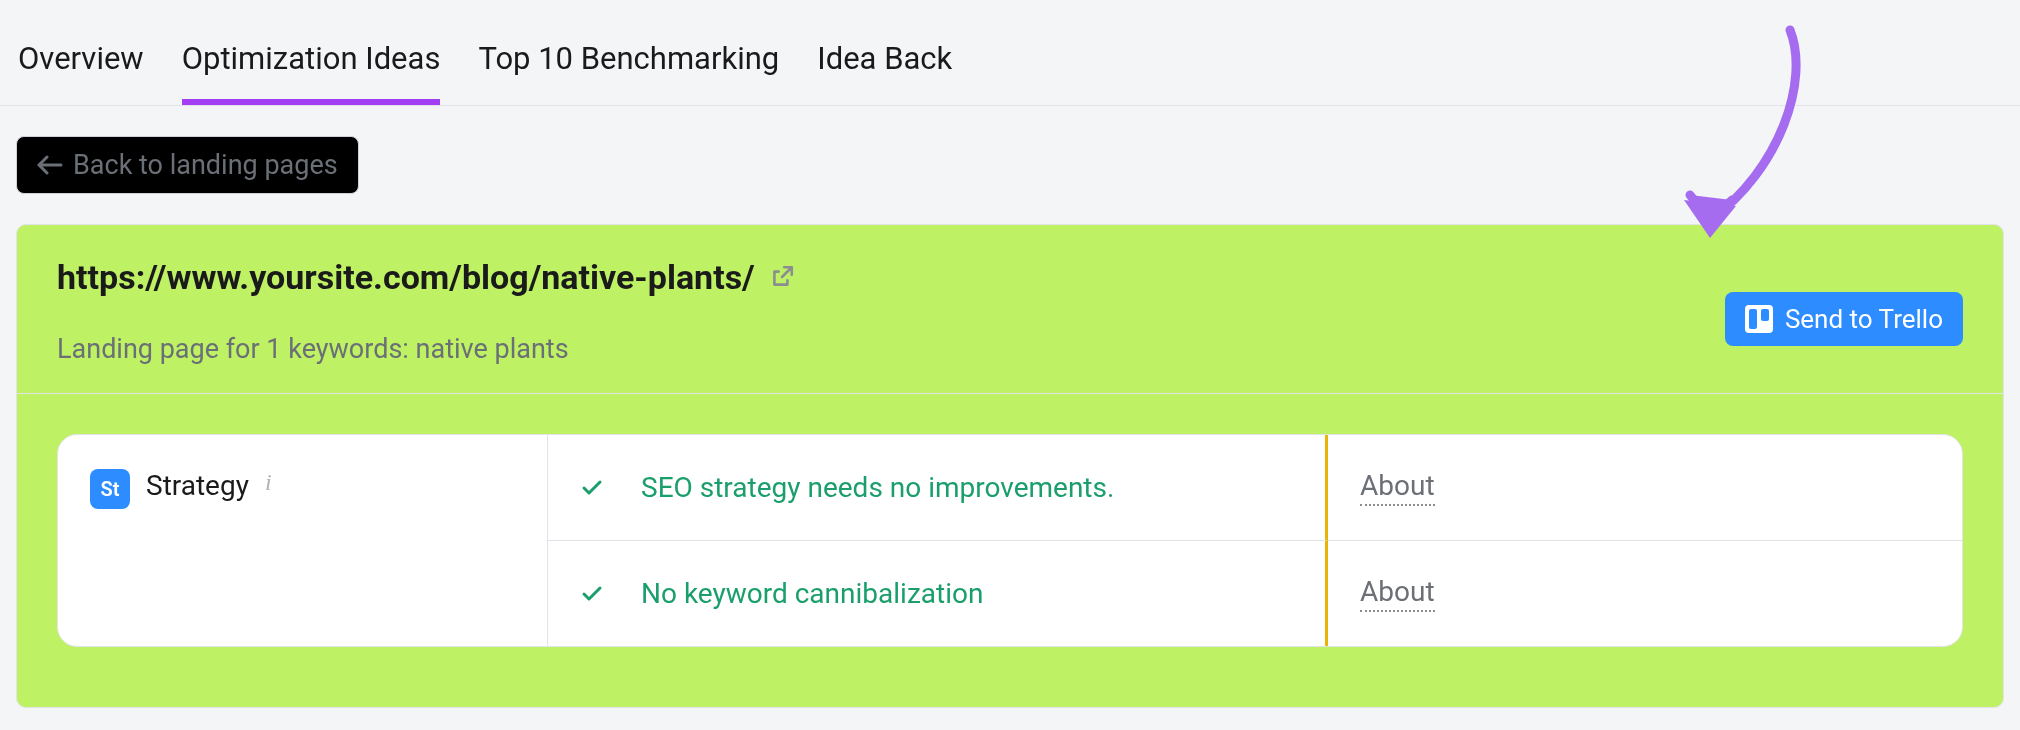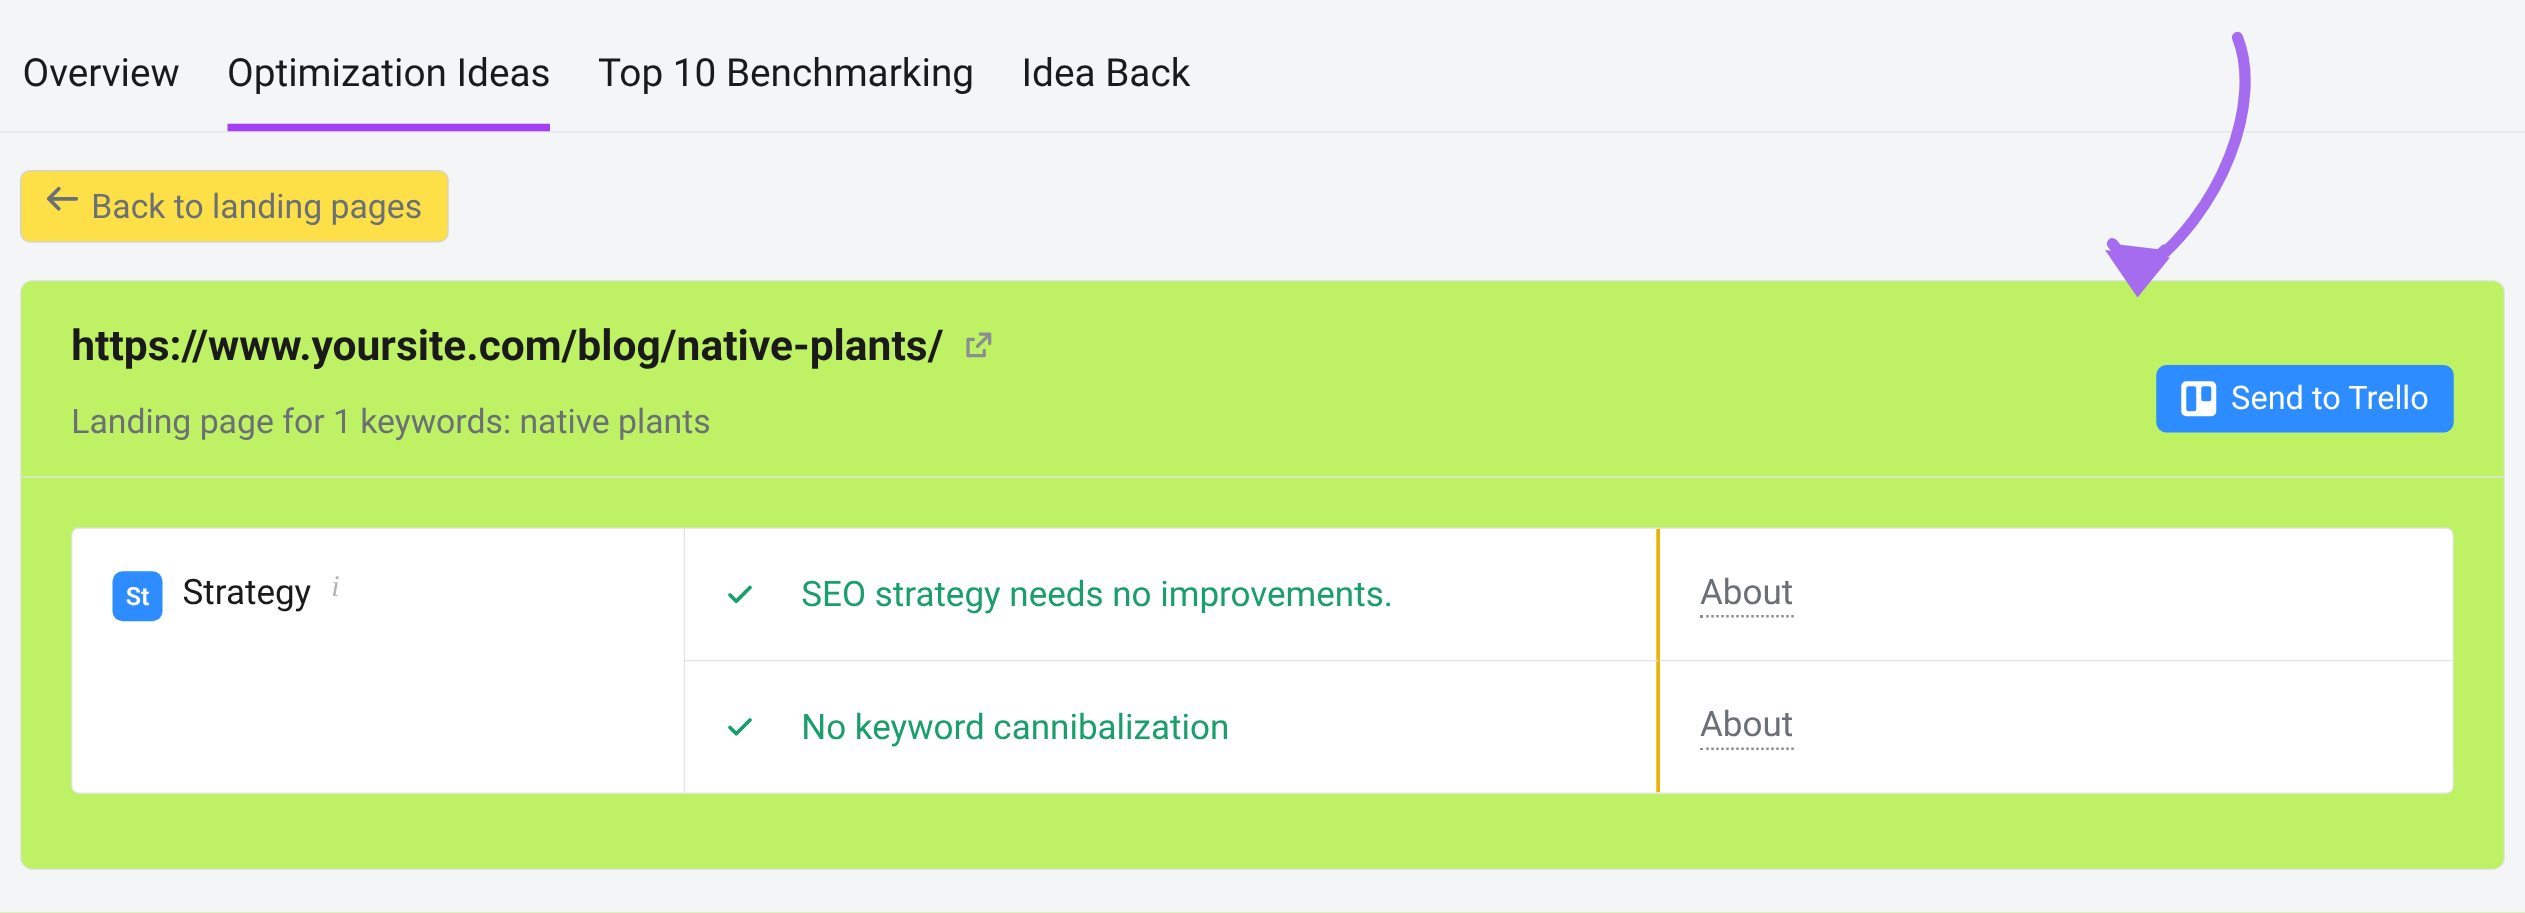--- a/index.html
+++ b/index.html
@@ -31,27 +31,27 @@
     margin-top: 20px;
   }
   .tab.active {
     border-bottom-color: #a43ef2;
     text-align: right;
   }
 
   
   .back-btn {
     display: inline-flex;
-    align-items: flex-start;
+    align-items: center;
     gap: 10px;
     margin: 30px 13px 0 16px;
     padding: 12px 20px;
     border: 1px solid #cfd2d8;
     border-radius: 8px;
-    background: #fde047;
+    background: #000000;
     color: #6b6f76;
     font-size: 27px;
     cursor: pointer;
   }
   .back-btn .arrow-left {
     display: inline-flex;
   }
 
   
   .card {
@@ -77,21 +77,21 @@
   .url {
     font-size: 34px;
     font-weight: 700;
     color: #1a1a1a;
   }
   .ext-icon {
     display: inline-flex;
     color: #6b6f76;
   }
   .subtext {
-    margin-top: 24px;
+    margin-top: 36px;
     font-size: 27px;
     color: #6b6f76;
   }
   .trello-btn {
     display: inline-flex;
     align-items: center;
     gap: 12px;
     background: #2d8cff;
     color: #fff;
     font-size: 26px;
@@ -121,21 +121,21 @@
   .trello-icon-box::after  { right: 4px; height: 12px; }
 
   
   .card-body {
     padding: 40px 40px 60px 40px;
   }
   .itable {
     display: grid;
     grid-template-columns: 490px 780px 1fr;
     border: 1px solid #e1e3e8;
-    border-radius: 6px;
+    border-radius: 20px;
     overflow: hidden;
     background: #fff;
   }
   .cell {
     padding: 34px 32px;
     font-size: 28px;
     display: flex;
     align-items: center;
     gap: 16px;
   }

